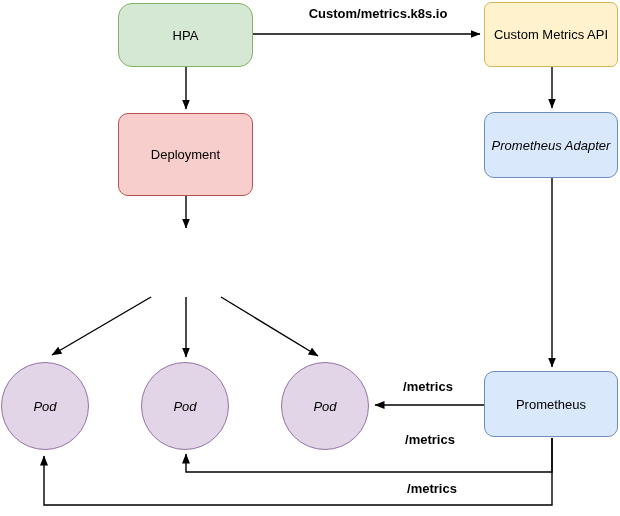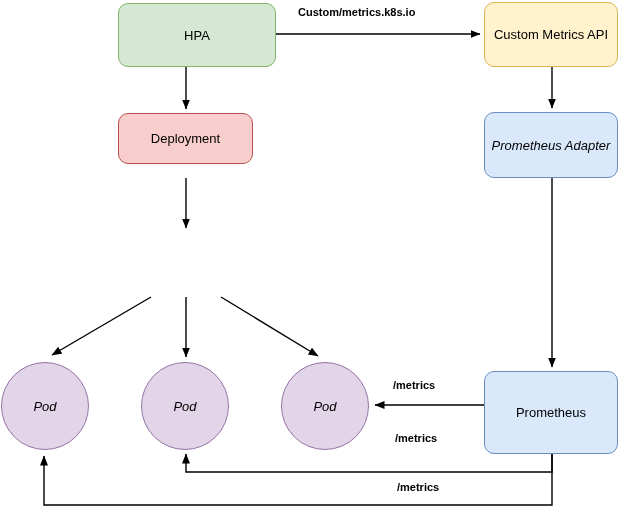--- a/index.html
+++ b/index.html
@@ -40,36 +40,37 @@
     border-radius: 50%;
     border: 1.5px solid;
     font-style: italic;
   }
   .node-green  { background: #d5e8d4; border-color: #82b366; }
   .node-yellow { background: #fff2cc; border-color: #d6b656; }
   .node-red    { background: #f8cecc; border-color: #b85450; }
   .node-blue   { background: #dae8fc; border-color: #6c8ebf; }
   .node-purple { background: #e1d5e7; border-color: #9673a6; }
 
-  .box-hpa        { left: 118px; top: 3px;   width: 158px; height: 64px; }
-  .box-cma        { left: 484px; top: 2px;   width: 134px; height: 65px; }
-  .box-deploy     { left: 118px; top: 113px; width: 135px; height: 51px; }
+  .box-hpa        { left: 118px; top: 3px;   width: 135px; height: 64px; border-radius: 14px; }
+  .box-cma        { left: 484px; top: 2px;   width: 134px; height: 65px; border-radius: 7px; }
+  .box-deploy     { left: 118px; top: 113px; width: 135px; height: 83px; }
   .box-adapter    { left: 484px; top: 112px; width: 134px; height: 66px; font-style: italic; }
   .box-replicaset { left: 118px; top: 232px; width: 135px; height: 65px; }
-  .box-prom       { left: 484px; top: 371px; width: 134px; height: 83px; }
+  .box-prom       { left: 484px; top: 371px; width: 134px; height: 66px; }
 
   .pod-1 { left: 1px;   top: 362px; width: 88px; height: 88px; }
   .pod-2 { left: 141px; top: 362px; width: 88px; height: 88px; }
   .pod-3 { left: 281px; top: 362px; width: 88px; height: 88px; }
 
   .edge-label {
     position: absolute;
-    font-size: 11px;
+    font-size: 13px;
     font-weight: bold;
     color: #000000;
+    text-align: center;
     white-space: nowrap;
   }
   .label-custom-metrics { left: 298px; top: 6px;   width: 160px; }
   .label-metrics-3      { left: 393px; top: 379px; width: 70px; }
   .label-metrics-2      { left: 395px; top: 432px; width: 70px; }
   .label-metrics-1      { left: 397px; top: 481px; width: 70px; }
 </style>
 </head>
 <body>
 

